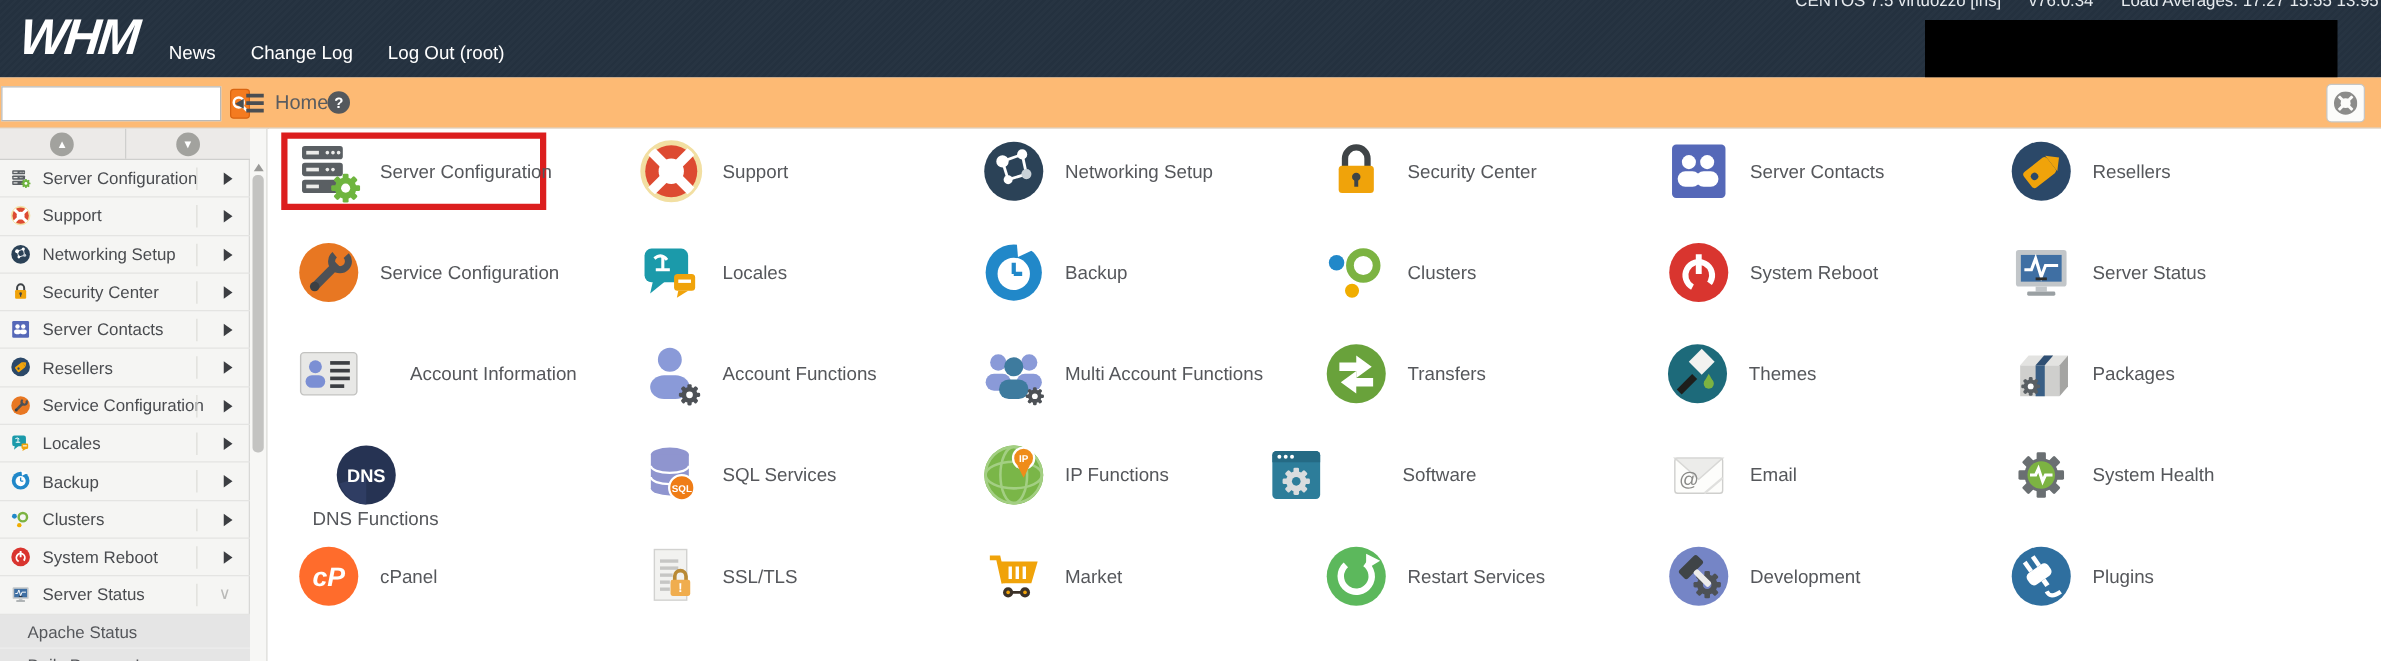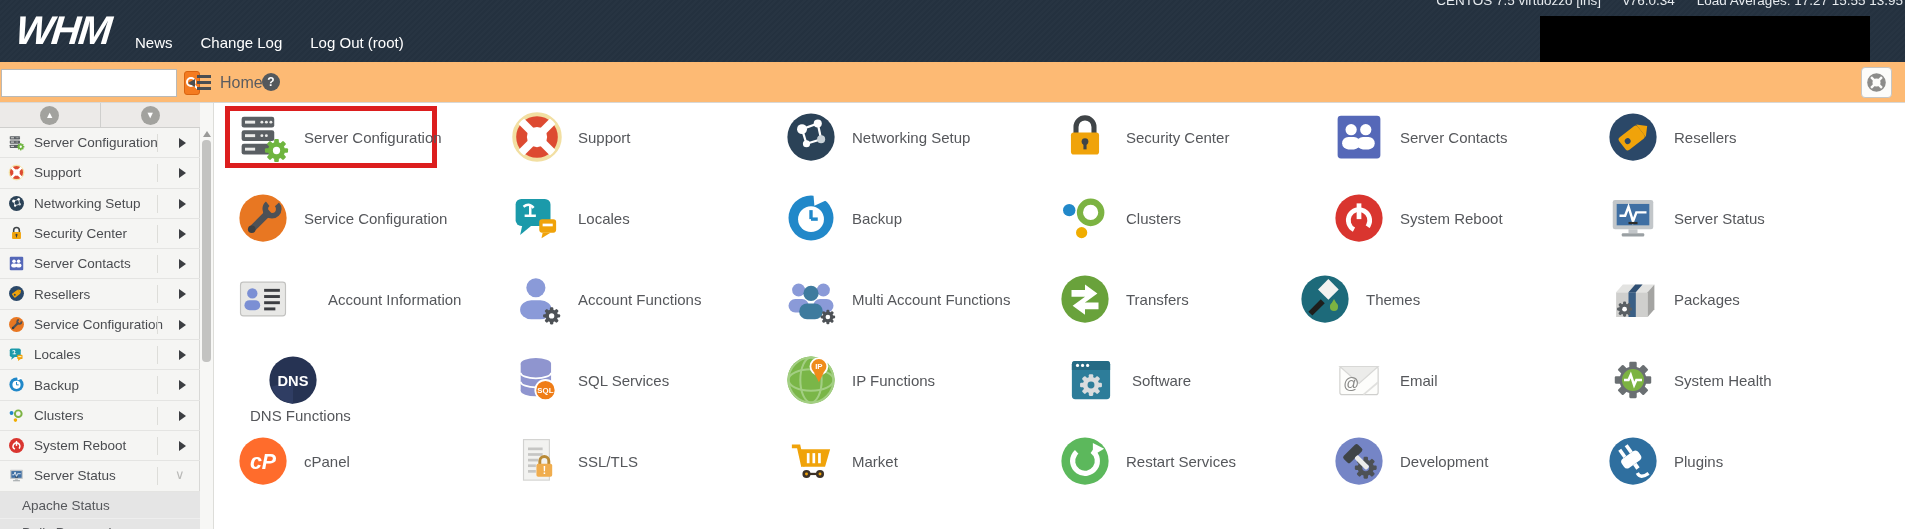--- a/index.html
+++ b/index.html
@@ -521,21 +521,21 @@
           <span class="glabel">Multi Account Functions</span>
         </div>
         <div class="gitem" style="left: 843px; top: 169px;">
           <span class="gicon"><svg width="54" height="54" viewBox="0 0 48 48">
               <circle cx="24" cy="24" r="21" fill="#69a23b"></circle>
               <path d="M12 16 h12 v-5 l11 8 -11 8 v-5 h-12 z" fill="#fff"></path>
               <path d="M36 27 h-12 v-5 l-11 8 11 8 v-5 h12 z" fill="#fff"></path>
             </svg></span>
           <span class="glabel">Transfers</span>
         </div>
-        <div class="gitem" style="left: 1083px; top: 169px; justify-content: flex-end;">
+        <div class="gitem" style="left: 1116px; top: 169px; justify-content: flex-end;">
           <span class="gicon"><svg width="54" height="54" viewBox="0 0 48 48">
               <circle cx="24" cy="24" r="21" fill="#1d6a7a"></circle>
               <rect x="20.5" y="9" width="13" height="13" transform="rotate(45 27 15.5)" fill="#f2f2f0"></rect>
               <circle cx="32" cy="31" r="3.6" fill="#7cb342"></circle>
               <polygon points="32,24 35.4,30 28.6,30" fill="#7cb342"></polygon>
               <line x1="11" y1="37" x2="22" y2="26" stroke="#1e1e1c" stroke-width="5"></line>
             </svg></span>
           <span class="glabel">Themes</span>
         </div>
         <div class="gitem" style="left: 1391px; top: 169px;">
@@ -585,21 +585,21 @@
                 <ellipse cx="24" cy="24" rx="9.5" ry="20"></ellipse>
                 <ellipse cx="24" cy="24" rx="20" ry="9.5"></ellipse>
                 <circle cx="24" cy="24" r="20"></circle>
               </g>
               <circle cx="31" cy="12" r="7.5" fill="#ef8c1a" stroke="#fff" stroke-width="1.6"></circle>
               <polygon points="26.5,17 35.5,17 31,26" fill="#ef8c1a"></polygon>
               <text x="31" y="14.6" font-size="7" font-weight="bold" fill="#fff" text-anchor="middle" font-family="Liberation Sans,sans-serif">IP</text>
             </svg></span>
           <span class="glabel">IP Functions</span>
         </div>
-        <div class="gitem" style="left: 849px; top: 250px;">
+        <div class="gitem" style="left: 795px; top: 250px; gap: 44px;">
           <span class="gicon"><svg width="54" height="54" viewBox="0 0 48 48">
               <rect x="7" y="7" width="34" height="34" rx="3" fill="#2d7d9a"></rect>
               <path d="M7 15 h34 v-5 a3 3 0 0 0 -3 -3 h-28 a3 3 0 0 0 -3 3 z" fill="#256a84"></path>
               <g fill="#fff">
                 <circle cx="12" cy="11" r="1.4"></circle>
                 <circle cx="16.5" cy="11" r="1.4"></circle>
                 <circle cx="21" cy="11" r="1.4"></circle>
               </g>
               <rect x="22.02" y="18.78" width="3.96" height="5.58" rx="1" fill="#d9dcde" transform="rotate(0 24 28.5)"></rect>
               <rect x="22.02" y="18.78" width="3.96" height="5.58" rx="1" fill="#d9dcde" transform="rotate(45 24 28.5)"></rect>

